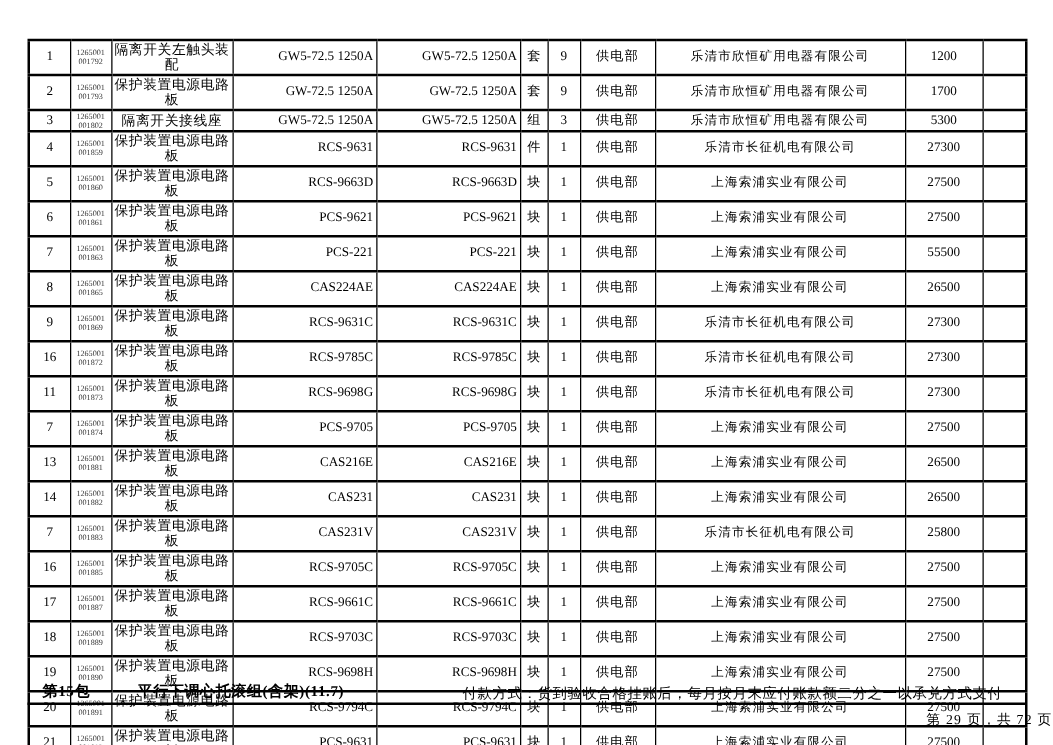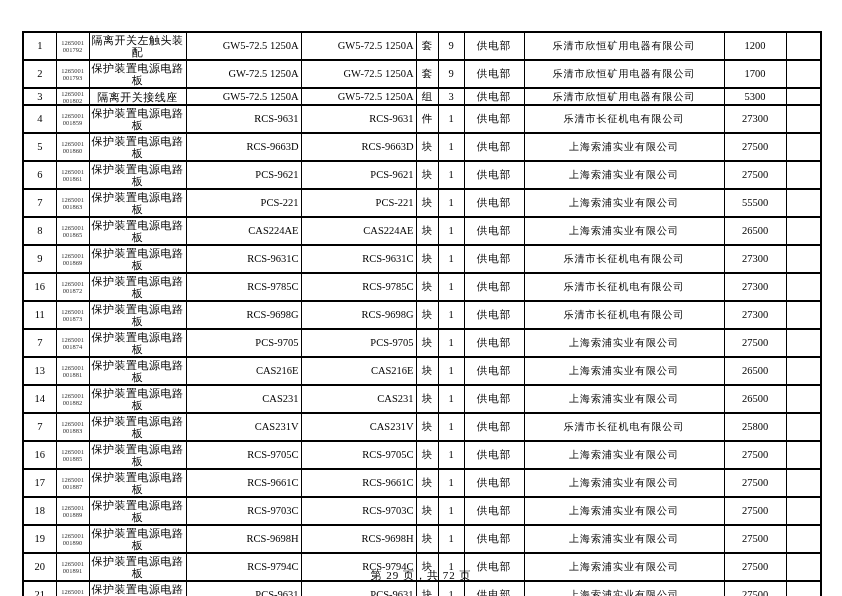--- a/index.html
+++ b/index.html
@@ -49,21 +49,21 @@
     border-bottom:2px solid #000;
     display:flex; align-items:flex-end;
     font-size:12px;
   }
   .pkg-label { font-weight:bold; margin-left:12px; letter-spacing:0.5px; }
   .pkg-name  { font-weight:bold; margin-left:38px; letter-spacing:0.5px; }
   .payment   { margin-left:auto; margin-right:18px; font-size:11.5px; letter-spacing:0.5px; }
 
   .page-indicator {
     position:absolute; left:0; top:568px; width:842px;
-    text-align:center; font-size:11px; letter-spacing:1px;
+    text-align:right; font-size:11px; letter-spacing:1px;
   }
 </style>
 </head>
 <body>
 
 <div class="page">
 
   <table class="items">
     <colgroup>
       <col style="width:33px">
@@ -432,16 +432,21 @@
     <td class="c-qty">1</td>
     <td class="c-dept">供电部</td>
     <td class="c-supplier">上海索浦实业有限公司</td>
     <td class="c-price">27500</td>
     <td class="c-empty"></td>
   </tr>
 
 </tbody>
   </table>
 
+  <div class="footer-rule">
+    <span class="pkg-label">第15包</span>
+    <span class="pkg-name">平行下调心托滚组(含架)(11.7)</span>
+    <span class="payment">付款方式：货到验收合格挂账后，每月按月末应付账款额二分之一以承兑方式支付</span>
+  </div>
 
   <div class="page-indicator">第 29 页，共 72 页</div>
 
 </div>
 
 </body></html>

